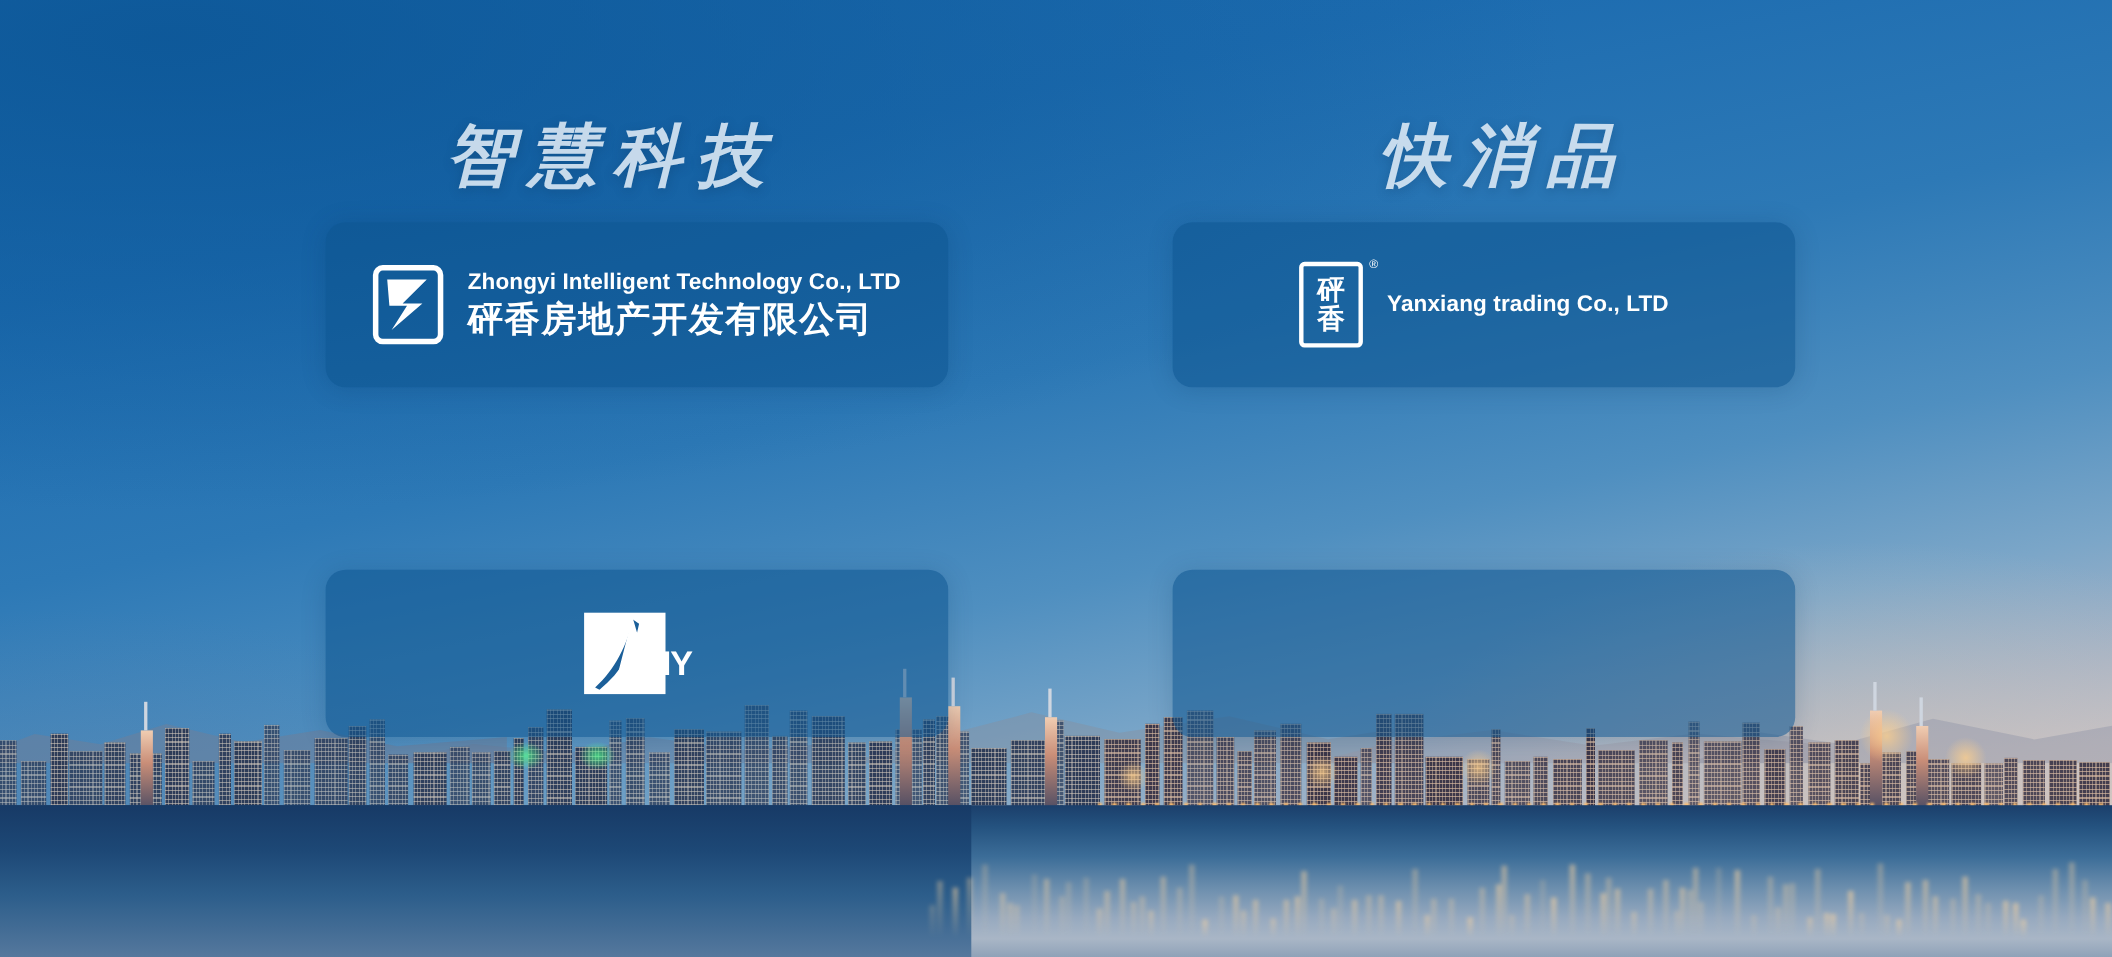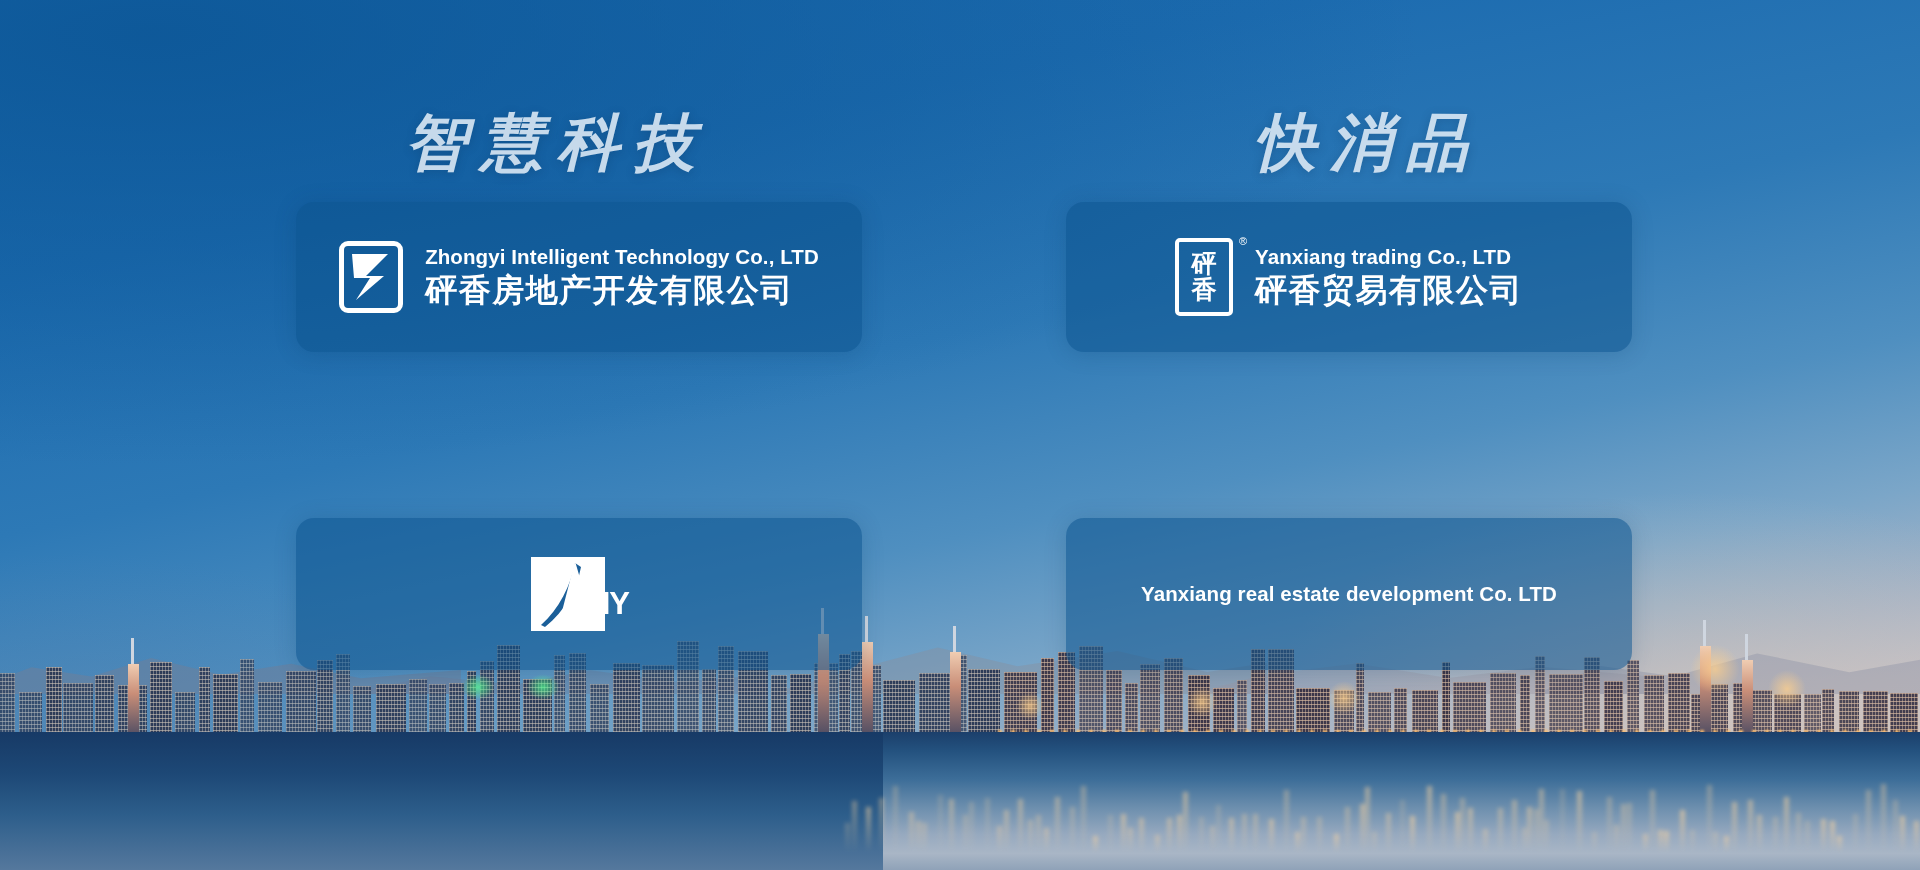--- a/index.html
+++ b/index.html
@@ -404,21 +404,20 @@
       <div class="card-inner">
         <div class="logo logo-yx">
           <div class="seal">
             <span class="ch">砰</span>
             <span class="ch">香</span>
           </div>
           <span class="reg">®</span>
         </div>
         <div class="txt">
           <div class="en">Yanxiang trading Co., LTD</div>
-          <div class="cn">砰香贸易有限公司</div>
         </div>
       </div>
     </div>
   </div>
 
   <div class="quad" style="left:296px; top:490px;">
     <div class="card tall" style="margin-top:28px;">
       <div class="card-inner" style="gap:18px;">
         <div class="logo logo-any">
           <div class="sq"></div>
@@ -434,19 +433,18 @@
           <span class="ny">NY</span>
         </div>
       </div>
     </div>
   </div>
 
   <div class="quad" style="left:1066px; top:490px;">
     <div class="card tall" style="margin-top:28px;">
       <div class="card-inner">
         <div class="txt center">
-          <div class="en">Yanxiang real estate development Co. LTD</div>
         </div>
       </div>
     </div>
   </div>
 
 </div>
 
 </body></html>

